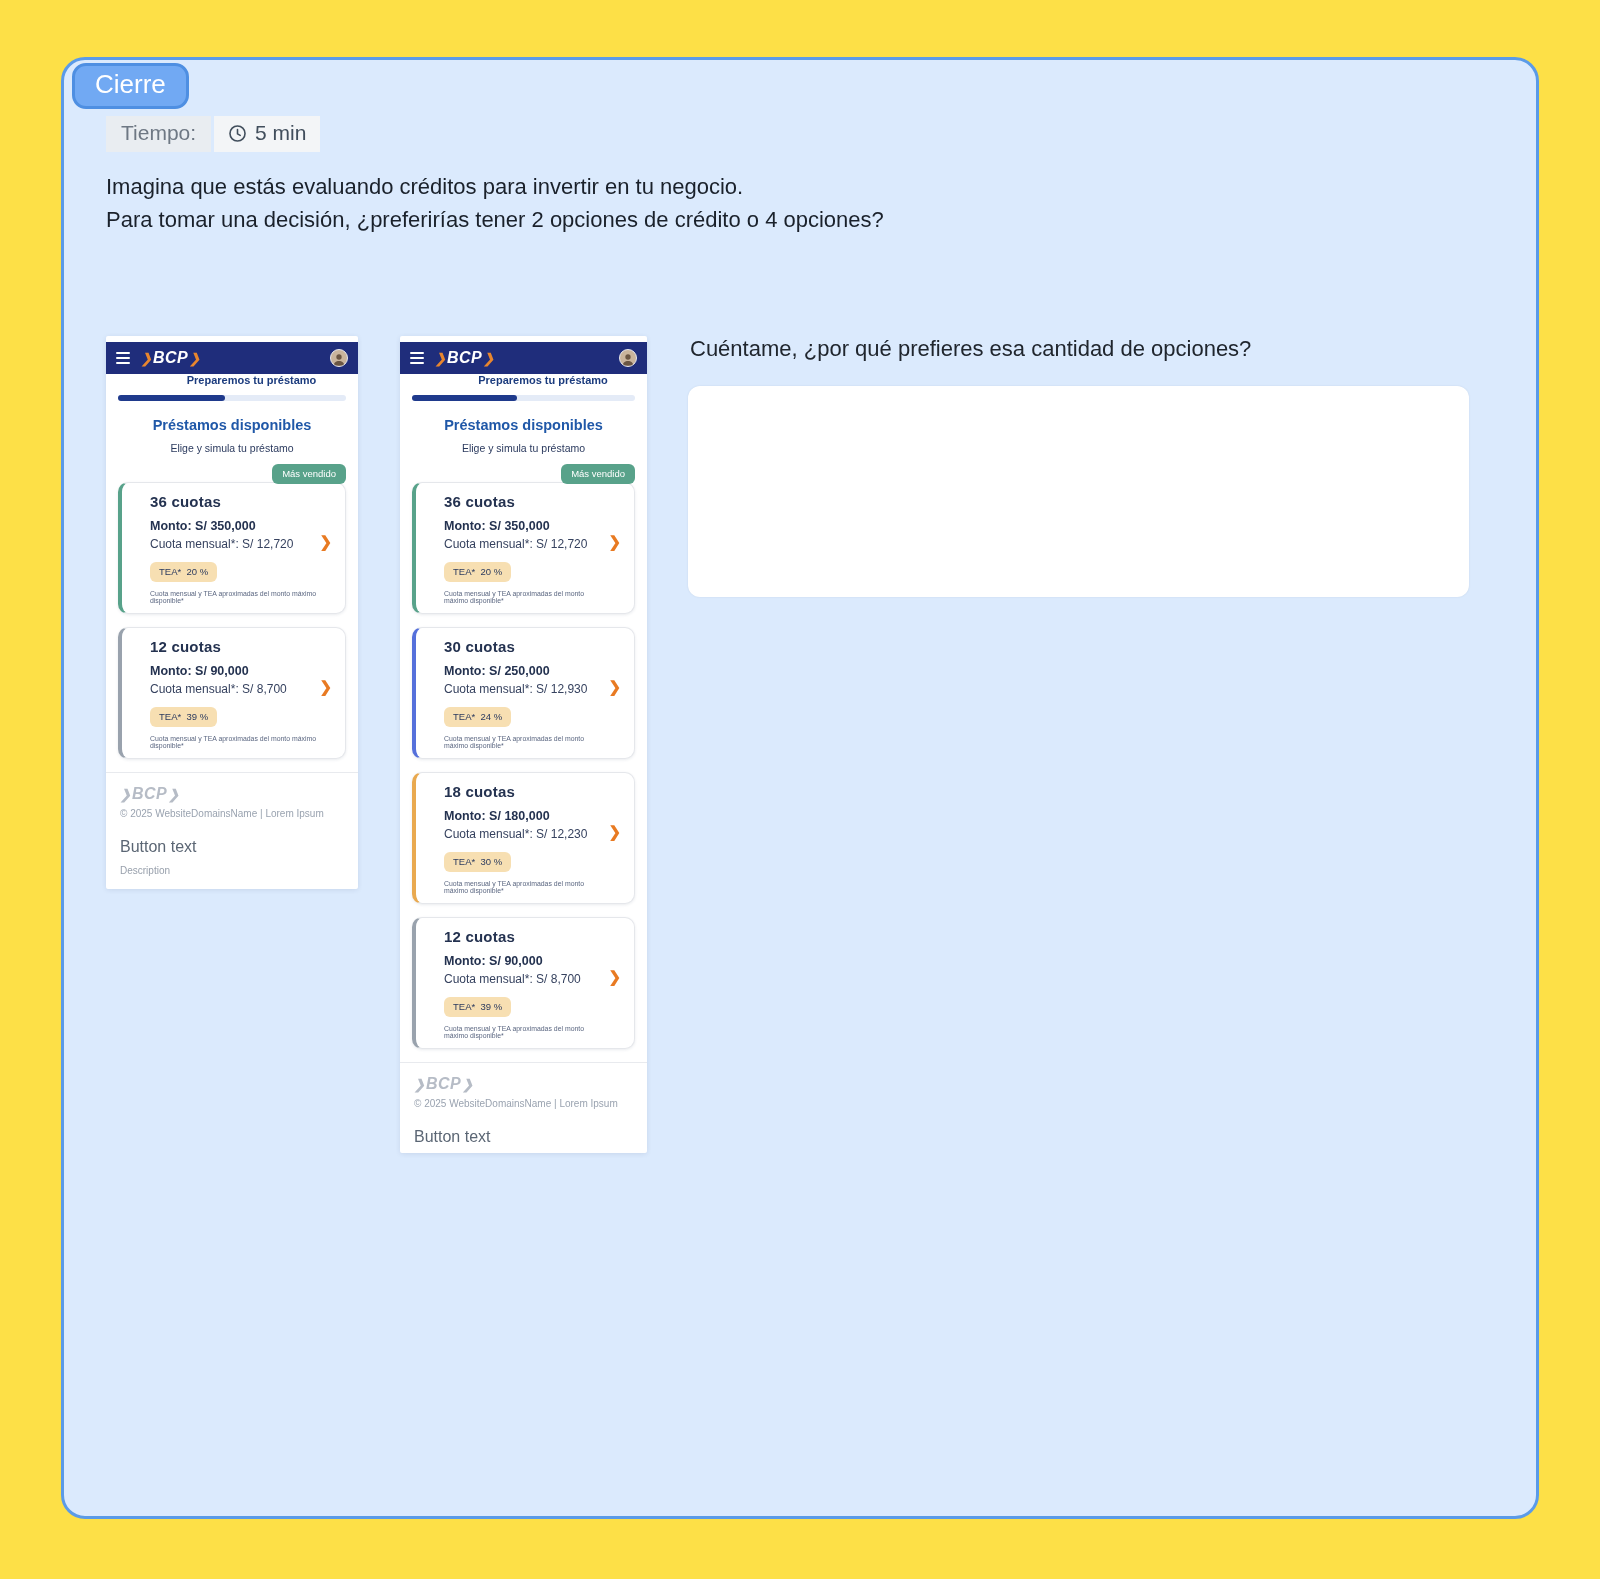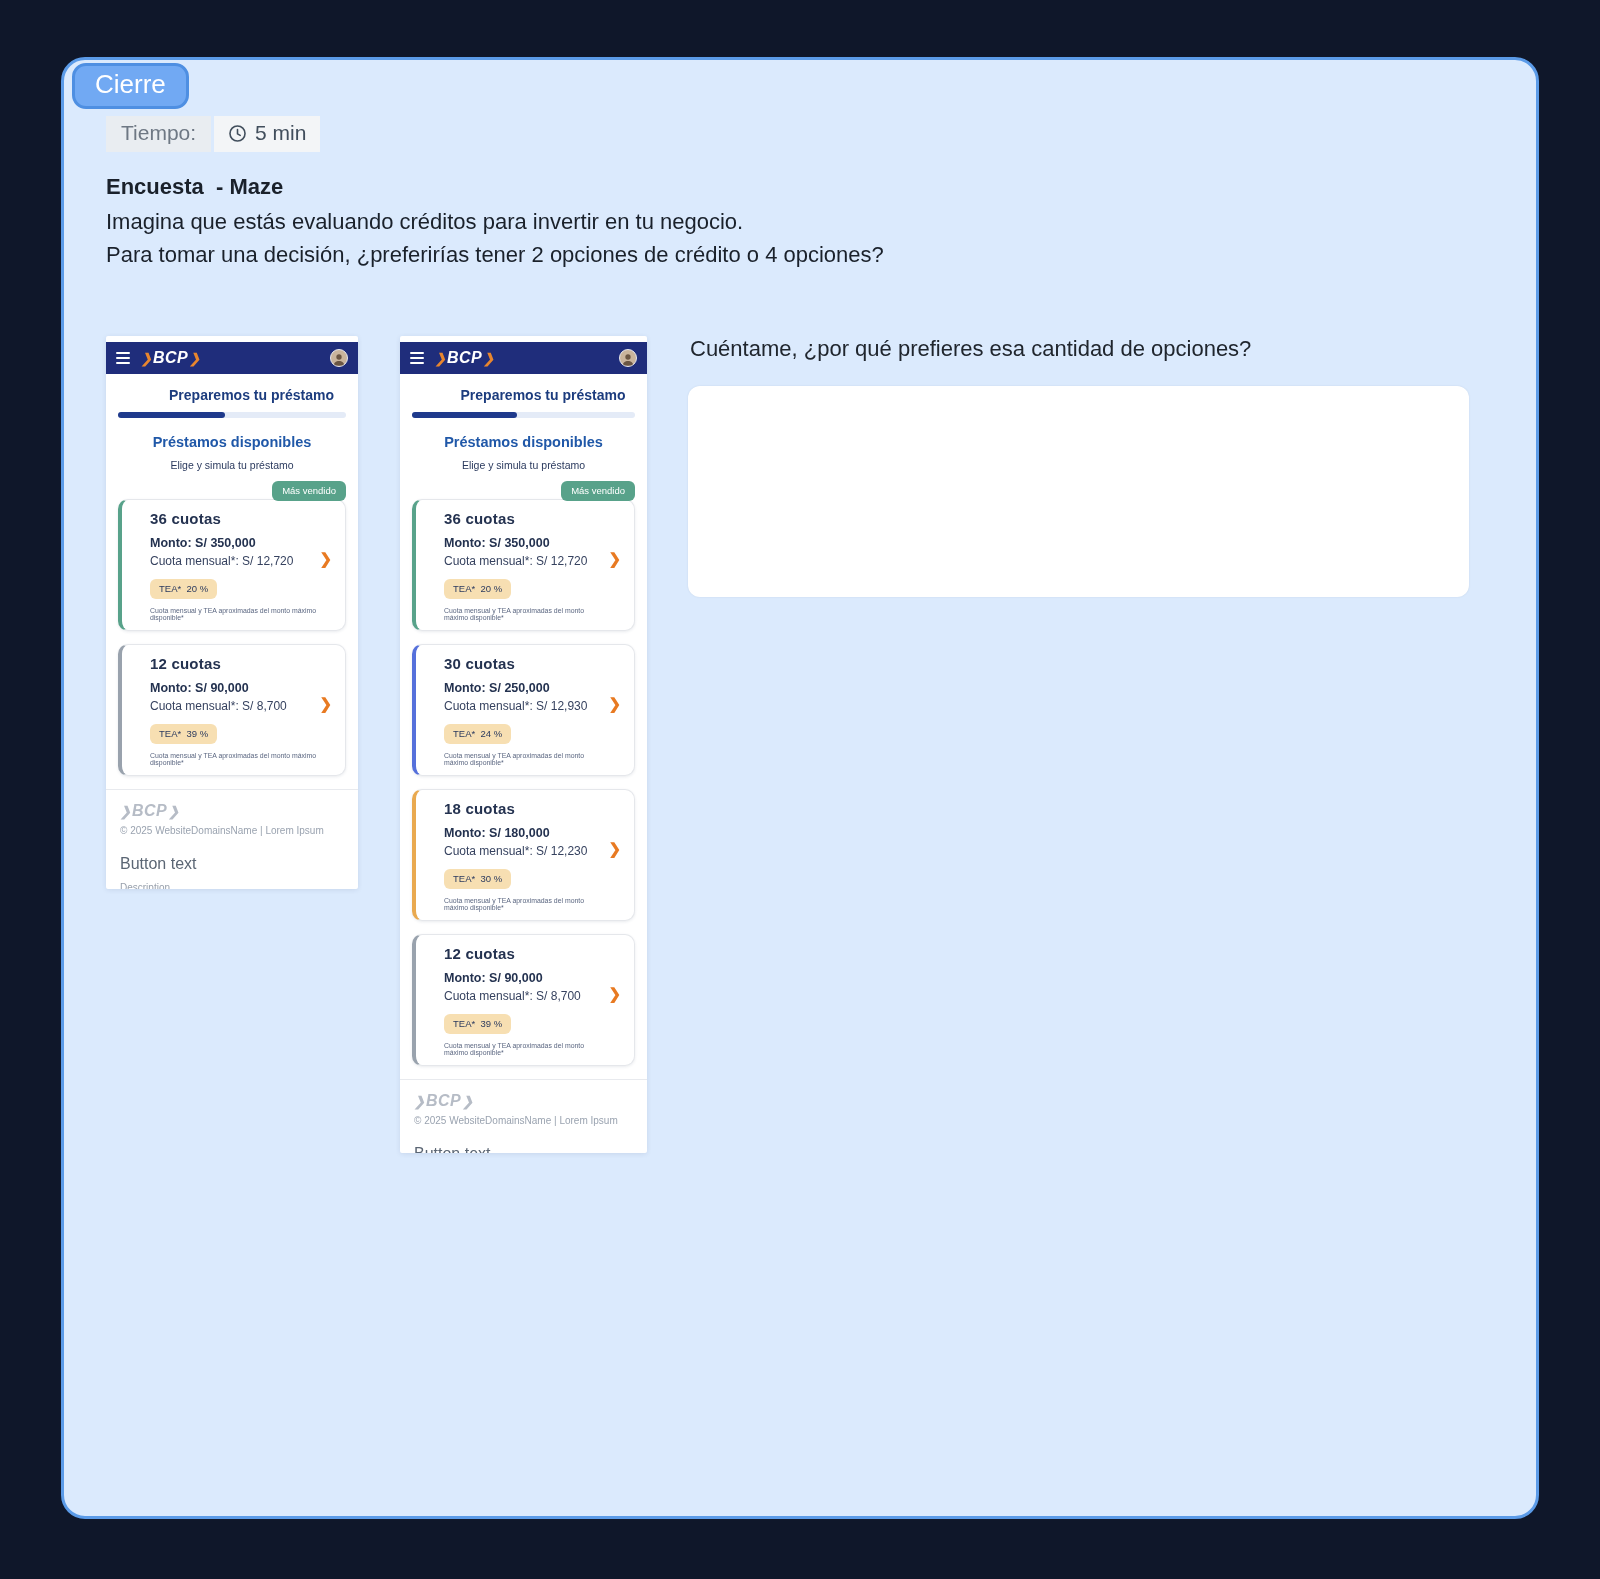--- a/index.html
+++ b/index.html
@@ -1,17 +1,17 @@
 <!DOCTYPE html>
 <html><head>
 <meta charset="utf-8">
 <style>
   * { margin:0; padding:0; box-sizing:border-box; }
   body { background:#ffffff; font-family:"Liberation Sans", sans-serif; }
-  .canvas { position:relative; width:1600px; height:1579px; background:#0f172a; overflow:hidden; }
+  .canvas { position:relative; width:1600px; height:1579px; background:#fde047; overflow:hidden; }
 
   .container {
     position:absolute; left:61px; top:57px; width:1478px; height:1462px;
     background:#DBEAFD; border:3px solid #5B9BE8; border-radius:24px;
   }
 
   .cierre-badge {
     position:absolute; left:8px; top:3px;
     background:#71A9F3; border:3px solid #4E8FE2; border-radius:14px;
     color:#ffffff; font-size:26px; padding:3px 20px 6px;
@@ -40,21 +40,21 @@
   .phone-2 { left:336px; top:276px; width:247px; height:817px; }
 
   .phone-header { height:32px; background:#1F2D7B; display:flex; align-items:center; padding:0 10px; }
   .hamburger-icon { display:flex; flex-direction:column; gap:3px; width:14px; cursor:pointer; }
   .hamburger-icon span { display:block; height:2px; background:#ffffff; border-radius:1px; }
   .brand { margin-left:11px; display:flex; align-items:center; font-style:italic; font-weight:bold; }
   .brand .chev { color:#E8862E; font-size:13px; }
   .brand .name { color:#ffffff; font-size:16px; letter-spacing:0.5px; padding:0 1px; }
   .avatar { margin-left:auto; width:18px; height:18px; border-radius:50%; background:#C9B49C; overflow:hidden; border:1px solid #e7e7ee; }
 
-  .step-label { margin-top:13px; text-align:center; font-size:14px; font-weight:bold; color:#1C3C7E;padding-left:39px; }
+  .step-label { text-align:center; font-size:11px; font-weight:bold; color:#1C3C7E;padding-left:39px; }
   .progress-track { margin:9px 12px 0; height:6px; background:#E4EBF7; border-radius:3px; }
   .progress-fill { width:47%; height:100%; background:#1F3A8C; border-radius:3px; }
   .phone-title { margin-top:16px; text-align:center; font-size:14.5px; font-weight:bold; color:#2058A8; }
   .phone-subtitle { margin-top:9px; text-align:center; font-size:10.5px; color:#2B3A5E; }
 
   .best-badge {
     display:block; width:max-content; margin:10px 12px -2px auto;
     background:#58A28A; color:#ffffff; font-size:9.5px; padding:4px 10px 5px;
     border-radius:6px; position:relative; z-index:2;
   }
@@ -109,21 +109,20 @@
       <div class="time-value-chip">
         <svg class="clock-icon" viewBox="0 0 24 24" fill="none">
           <circle cx="12" cy="12" r="9.5" stroke="#414E5C" stroke-width="2"></circle>
           <path d="M12 7v5.4l3.4 2" stroke="#414E5C" stroke-width="2" stroke-linecap="round"></path>
         </svg>
         <span>5 min</span>
       </div>
     </div>
 
     <div class="intro">
-      <div class="intro-title">Encuesta  - Maze</div>
       <div>Imagina que estás evaluando créditos para invertir en tu negocio.</div>
       <div>Para tomar una decisión, ¿preferirías tener 2 opciones de crédito o 4 opciones?</div>
     </div>
 
     <div class="phone phone-1">
       <div class="phone-header">
         <div class="hamburger-icon">
             <span></span>
             <span></span>
             <span></span>

